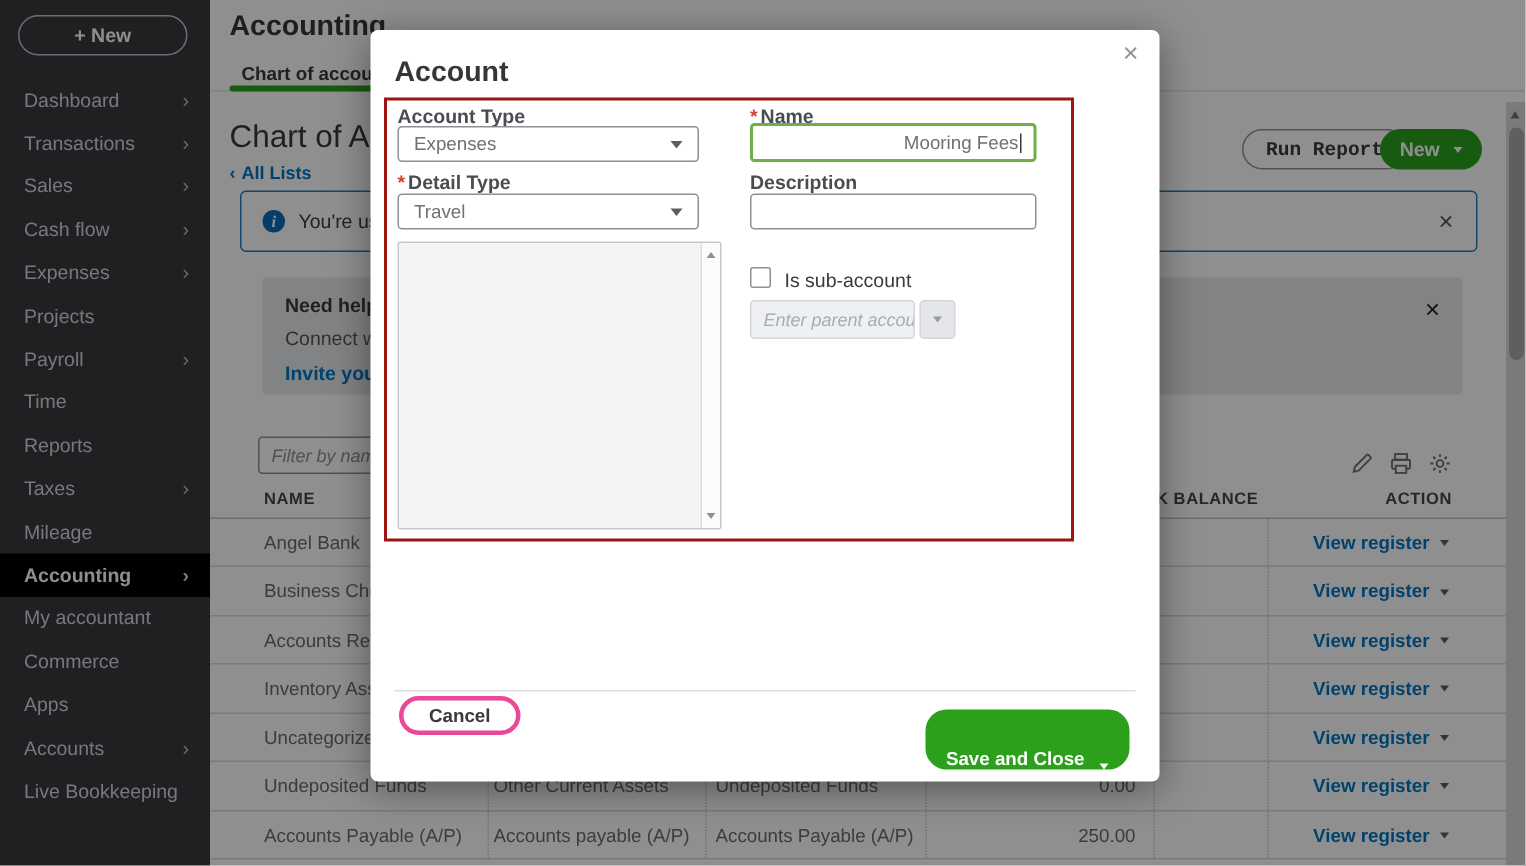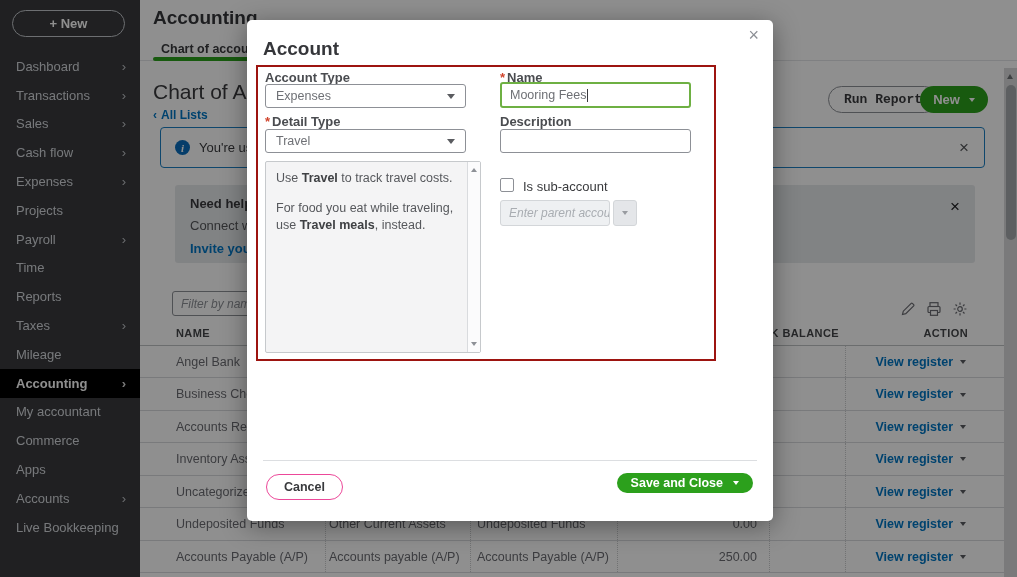--- a/index.html
+++ b/index.html
@@ -116,21 +116,21 @@
   .m-select {
     position: absolute; height: 24px; border: 1px solid #8d9096; border-radius: 3px; background: #fff;
     display: flex; align-items: center; padding: 0 10px; font-size: 12.5px; color: #6e7075; cursor: pointer;
   }
   .m-select .tri { position: absolute; right: 10px; }
   .f-account { left: 18px; top: 64px; width: 201px; }
   .f-detail  { left: 18px; top: 109px; width: 201px; }
   .f-name {
     position: absolute; left: 253px; top: 62px; width: 191px; height: 26px;
     border: 2px solid #6eb043; border-radius: 3px; display: flex; align-items: center;
-    padding: 0 8px; font-size: 12.5px; color: #6e7075;
+    padding: 0 8px; font-size: 12.5px; color: #6e7075; justify-content: flex-end;
   }
   .cursor-bar { display: inline-block; width: 1px; height: 13px; background: #393a3d; margin-left: 1px; }
   .f-desc {
     position: absolute; left: 253px; top: 109px; width: 191px; height: 24px;
     border: 1px solid #8d9096; border-radius: 3px; font-size: 12.5px; color: #393a3d; padding: 0 8px;
   }
 
   .info-box { position: absolute; left: 18px; top: 141px; width: 216px; height: 192px; background: #f4f4f5; border: 1px solid #c6c9cc; border-radius: 2px; }
   .info-text { padding: 8px 22px 8px 10px; font-size: 12.5px; color: #56585c; line-height: 1.35; }
   .info-text p + p { margin-top: 13px; }
@@ -150,28 +150,28 @@
   }
   .parent-caret {
     position: absolute; left: 366px; top: 180px; width: 24px; height: 26px;
     background: #e4e6e9; border: 1px solid #d3d6d9; border-radius: 3px;
     display: flex; align-items: center; justify-content: center;
   }
   .parent-caret .tri { border-top-color: #989ba0; }
 
   .m-divider { position: absolute; left: 16px; right: 16px; top: 440px; height: 1px; background: #dcdee1; }
   .cancel-btn {
-    position: absolute; left: 19px; top: 454px; height: 26px; padding: 0 17px; border-radius: 14px;
-    border: 1px solid #ec4899; background: #fff; font-size: 12.5px; font-weight: 600; color: #393a3d;
+    position: absolute; left: 19px; top: 444px; height: 26px; padding: 0 17px; border-radius: 14px;
+    border: 3px solid #ec4899; background: #fff; font-size: 12.5px; font-weight: 600; color: #393a3d;
     display: flex; align-items: center; cursor: pointer; font-family: "Liberation Sans", sans-serif;
   }
   .save-btn {
-    position: absolute; right: 20px; top: 453px; height: 20px; padding: 0 14px; border-radius: 14px;
+    position: absolute; right: 20px; top: 453px; height: 40px; padding: 0 14px; border-radius: 14px;
     background: #2ca01c; border: none; color: #fff; font-size: 12.5px; font-weight: 600;
-    display: flex; align-items: center; gap: 10px; cursor: pointer; font-family: "Liberation Sans", sans-serif;
+    display: flex; align-items: flex-end; gap: 10px; cursor: pointer; font-family: "Liberation Sans", sans-serif;
   }
 </style>
 </head>
 <body>
 
 <aside class="sidebar">
   <button class="newbtn">+ New</button>
   <nav class="side-list" id="side-list">
       <div class="side-item">
         <span>Dashboard</span>
@@ -429,24 +429,20 @@
     <span class="req">*</span><span>Detail Type</span>
   </div>
   <div class="m-label" style="left:253px; top:94px">Description</div>
   <div class="m-select f-detail">
     <span>Travel</span>
       <span class="tri"></span>
   </div>
   <div class="f-desc"></div>
 
   <div class="info-box">
-    <div class="info-text">
-      <p><span>Use </span><b>Travel</b><span> to track travel costs.</span></p>
-      <p><span>For food you eat while traveling, use </span><b>Travel meals</b><span>, instead.</span></p>
-    </div>
     <div class="info-scroll">
       <div class="is-up"></div>
       <div class="is-down"></div>
     </div>
   </div>
 
   <div class="m-checkbox"></div>
   <div class="cb-label">Is sub-account</div>
   <div class="parent-field">Enter parent account</div>
   <div class="parent-caret">

